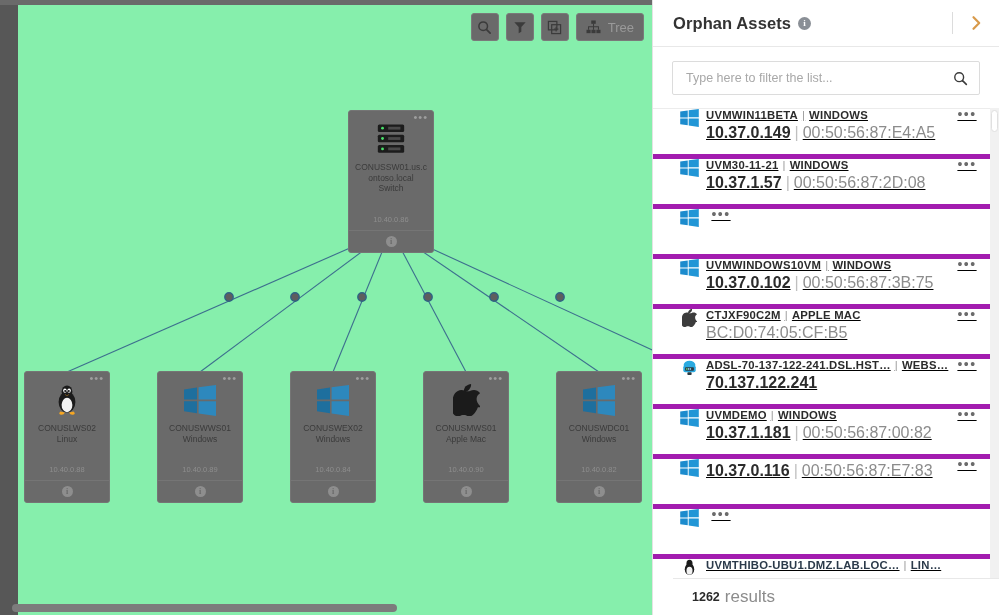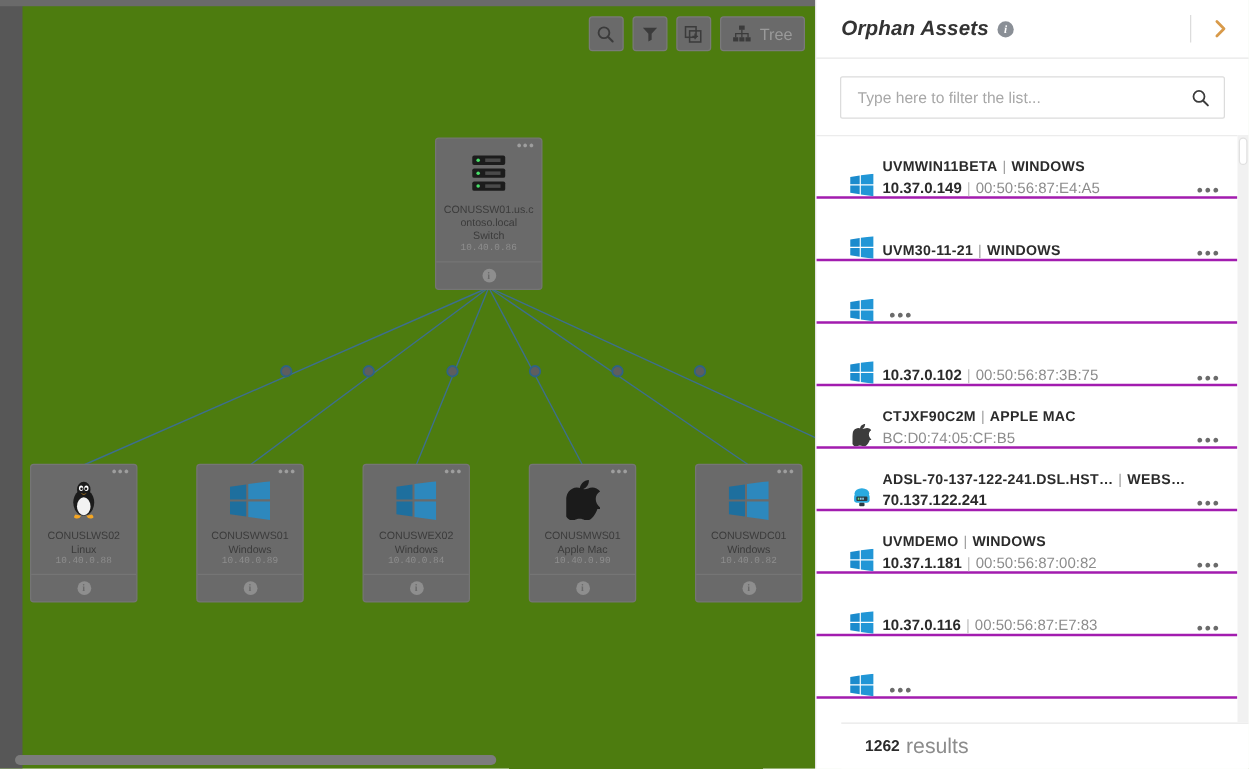--- a/index.html
+++ b/index.html
@@ -8,21 +8,21 @@
     font-family: "Liberation Sans", sans-serif;
     background: #ffffff;
     overflow: hidden;
   }
   #app { position: relative; width: 999px; height: 615px; display: flex; }
 
   
   .canvas-wrap {
     position: relative;
     width: 652px; height: 615px;
-    background: #4d7c0f;
+    background: #86efac;
     overflow: hidden;
     flex: 0 0 652px;
   }
   .canvas-edge-left {
     position: absolute; left: 0; top: 0; width: 18px; height: 615px;
     background: #575757;
   }
   .canvas-edge-top {
     position: absolute; left: 0; top: 0; width: 652px; height: 5px;
     background: #6a6a6a;
@@ -75,21 +75,21 @@
     position: absolute; top: 2px; right: 5px;
     color: #9e9e9e; font-size: 11px; letter-spacing: 1px; line-height: 8px;
     cursor: pointer;
   }
   .node-icon { height: 36px; display:flex; align-items:center; justify-content:center; margin-bottom: 5px; }
   .node-name {
     font-size: 8.5px; color: #3b3b3b; text-align: center; line-height: 1.25;
     word-break: break-word; max-width: 76px;
   }
   .node-type { font-size: 8.5px; color: #3b3b3b; text-align: center; line-height: 1.35; }
-  .node-ip { font-size: 7.5px; color: #8e8e8e; text-align: center; margin-top: 0; font-family: Liberation Mono, monospace; }
+  .node-ip { font-size: 7.5px; color: #8e8e8e; text-align: center; margin-top: 20px; }
   .node-foot {
     border-top: 1px solid #757575;
     height: 22px; display: flex; align-items: center; justify-content: center;
     cursor: pointer;
   }
   .info-circle {
     width: 11px; height: 11px; border-radius: 50%;
     background: #8e8e8e; color: #6a6a6a;
     font-size: 8px; font-weight: bold; line-height: 11px; text-align: center;
     font-family: "Liberation Serif", serif;
@@ -110,21 +110,20 @@
     width: 347px; height: 615px; flex: 0 0 347px;
     background: #ffffff;
     display: flex; flex-direction: column;
     border-left: 1px solid #e3e3e3;
   }
   .panel-header {
     height: 47px; flex: 0 0 47px;
     display: flex; align-items: center;
     padding: 0 0 0 20px;
     border-bottom: 1px solid #e8e8e8;
-    font-style: italic;
   }
   .panel-title {
     font-size: 16.5px; color: #333333; font-weight: 600; letter-spacing: .1px;
   }
   .title-info {
     width: 13px; height: 13px; border-radius: 50%;
     background: #8a8f96; color: #ffffff;
     font-size: 9px; font-weight: bold; line-height: 13px; text-align: center;
     margin-left: 7px; font-family: "Liberation Serif", serif;
     cursor: pointer;
@@ -151,34 +150,35 @@
   .filter-box input::placeholder { color: #a8a8a8; }
 
   .list-wrap { position: relative; flex: 1; overflow: hidden; }
   .list {
     position: absolute; left: 0; top: 0; right: 9px; bottom: 0;
     overflow: hidden;
     border-top: 1px solid #ececec;
   }
   .row {
     height: 50px;
-    display: flex; align-items: flex-end;
-    border-bottom: 2px solid #a21caf;
+    display: flex; align-items: flex-start;
+    border-bottom: 5px solid #a21caf;
     padding: 0 8px 0 19px;
     cursor: pointer;
+    text-decoration: underline;
   }
   .row-icon { width: 34px; flex: 0 0 34px; display: flex; align-items: center; justify-content: center; }
   .row-main { flex: 1; min-width: 0; }
   .row-line1 {
     font-size: 11.3px; color: #2b2b2b; font-weight: 600; letter-spacing: .25px;
     white-space: nowrap; overflow: hidden; text-overflow: clip;
   }
   .row-line1 .sep { color: #9a9a9a; font-weight: 400; padding: 0 4px; }
   .row-line1 .cat { font-weight: 600; }
-  .row-line2 { font-size: 12px; margin-top: 3px; white-space: nowrap; }
+  .row-line2 { font-size: 16px; margin-top: 3px; white-space: nowrap; }
   .row-line2 .ip { color: #2b2b2b; font-weight: 600; }
   .row-line2 .sep2 { color: #c0c0c0; padding: 0 4px; }
   .row-line2 .mac { color: #8c8c8c; font-weight: 400; }
   .row-line2 .mac-only { color: #8c8c8c; font-weight: 400; }
   .row-menu {
     width: 30px; flex: 0 0 30px;
     color: #6b6b6b; font-size: 14px; letter-spacing: 1.5px;
     text-align: center; line-height: 10px; cursor: pointer;
   }
   .row.partial { height: 50px; }
@@ -446,46 +446,48 @@
           <div class="row-icon">
             <svg width="19" height="18" viewBox="0 0 32 31">
               <path d="M0 4.4L13 2.5v12.1H0z" fill="#1b8bcd"></path>
                 <path d="M14.6 2.2L32 0v14.4H14.6z" fill="#2196d6"></path>
               <path d="M0 16.2h13v12L0 26.3z" fill="#1b8bcd"></path>
                 <path d="M14.6 16.2H32V31l-17.4-2.4z" fill="#2196d6"></path>
             </svg>
           </div>
           <div class="row-main">
             <div class="row-line1"><span>UVM30-11-21</span><span class="sep">|</span><span class="cat">WINDOWS</span></div>
-          </div>
-          <div class="row-menu">•••</div>
-        </div>
-
-        <div class="row">
-          <div class="row-icon">
-            <svg width="19" height="18" viewBox="0 0 32 31">
-              <path d="M0 4.4L13 2.5v12.1H0z" fill="#1b8bcd"></path>
-                <path d="M14.6 2.2L32 0v14.4H14.6z" fill="#2196d6"></path>
-              <path d="M0 16.2h13v12L0 26.3z" fill="#1b8bcd"></path>
-                <path d="M14.6 16.2H32V31l-17.4-2.4z" fill="#2196d6"></path>
-            </svg>
-          </div>
-          <div class="row-menu">•••</div>
-        </div>
-
-        <div class="row">
-          <div class="row-icon">
-            <svg width="19" height="18" viewBox="0 0 32 31">
-              <path d="M0 4.4L13 2.5v12.1H0z" fill="#1b8bcd"></path>
-                <path d="M14.6 2.2L32 0v14.4H14.6z" fill="#2196d6"></path>
-              <path d="M0 16.2h13v12L0 26.3z" fill="#1b8bcd"></path>
-                <path d="M14.6 16.2H32V31l-17.4-2.4z" fill="#2196d6"></path>
-            </svg>
-          </div>
-          <div class="row-main">
+            <div class="row-line2"><span class="ip">10.37.1.57</span><span class="sep2">|</span><span class="mac">00:50:56:87:2D:08</span></div>
+          </div>
+          <div class="row-menu">•••</div>
+        </div>
+
+        <div class="row">
+          <div class="row-icon">
+            <svg width="19" height="18" viewBox="0 0 32 31">
+              <path d="M0 4.4L13 2.5v12.1H0z" fill="#1b8bcd"></path>
+                <path d="M14.6 2.2L32 0v14.4H14.6z" fill="#2196d6"></path>
+              <path d="M0 16.2h13v12L0 26.3z" fill="#1b8bcd"></path>
+                <path d="M14.6 16.2H32V31l-17.4-2.4z" fill="#2196d6"></path>
+            </svg>
+          </div>
+          <div class="row-menu">•••</div>
+        </div>
+
+        <div class="row">
+          <div class="row-icon">
+            <svg width="19" height="18" viewBox="0 0 32 31">
+              <path d="M0 4.4L13 2.5v12.1H0z" fill="#1b8bcd"></path>
+                <path d="M14.6 2.2L32 0v14.4H14.6z" fill="#2196d6"></path>
+              <path d="M0 16.2h13v12L0 26.3z" fill="#1b8bcd"></path>
+                <path d="M14.6 16.2H32V31l-17.4-2.4z" fill="#2196d6"></path>
+            </svg>
+          </div>
+          <div class="row-main">
+            <div class="row-line1"><span>UVMWINDOWS10VM</span><span class="sep">|</span><span class="cat">WINDOWS</span></div>
             <div class="row-line2"><span class="ip">10.37.0.102</span><span class="sep2">|</span><span class="mac">00:50:56:87:3B:75</span></div>
           </div>
           <div class="row-menu">•••</div>
         </div>
 
         <div class="row">
           <div class="row-icon">
             <svg width="15" height="18" viewBox="0 0 27 32">
               <path d="M18.1 0c.2 2.1-.7 4.1-1.9 5.4-1.3 1.4-3.3 2.5-5.3 2.3-.3-2 .7-4.1 1.9-5.4C14.2 1 16.3 0 18.1 0z" fill="#3c3c3c"></path>
               <path d="M24.9 23.2c-.6 1.9-1.4 3.4-2.5 4.9-1.4 2-3.4 4.3-5.9 4.3-2.2 0-2.8-1.4-5.8-1.4-3 0-3.7 1.4-5.8 1.4-2.5.1-4.4-2.1-5.8-4.1C-.8 22.6-1.5 13.7 2 9.2c1.5-2 3.9-3.3 6.4-3.3 2.6 0 4.2 1.4 6.3 1.4 2.1 0 3.3-1.4 6.3-1.4 2.2 0 4.6 1.2 6.1 3.3-5.3 2.9-4.5 10.6 1.8 14z" fill="#3c3c3c"></path>

